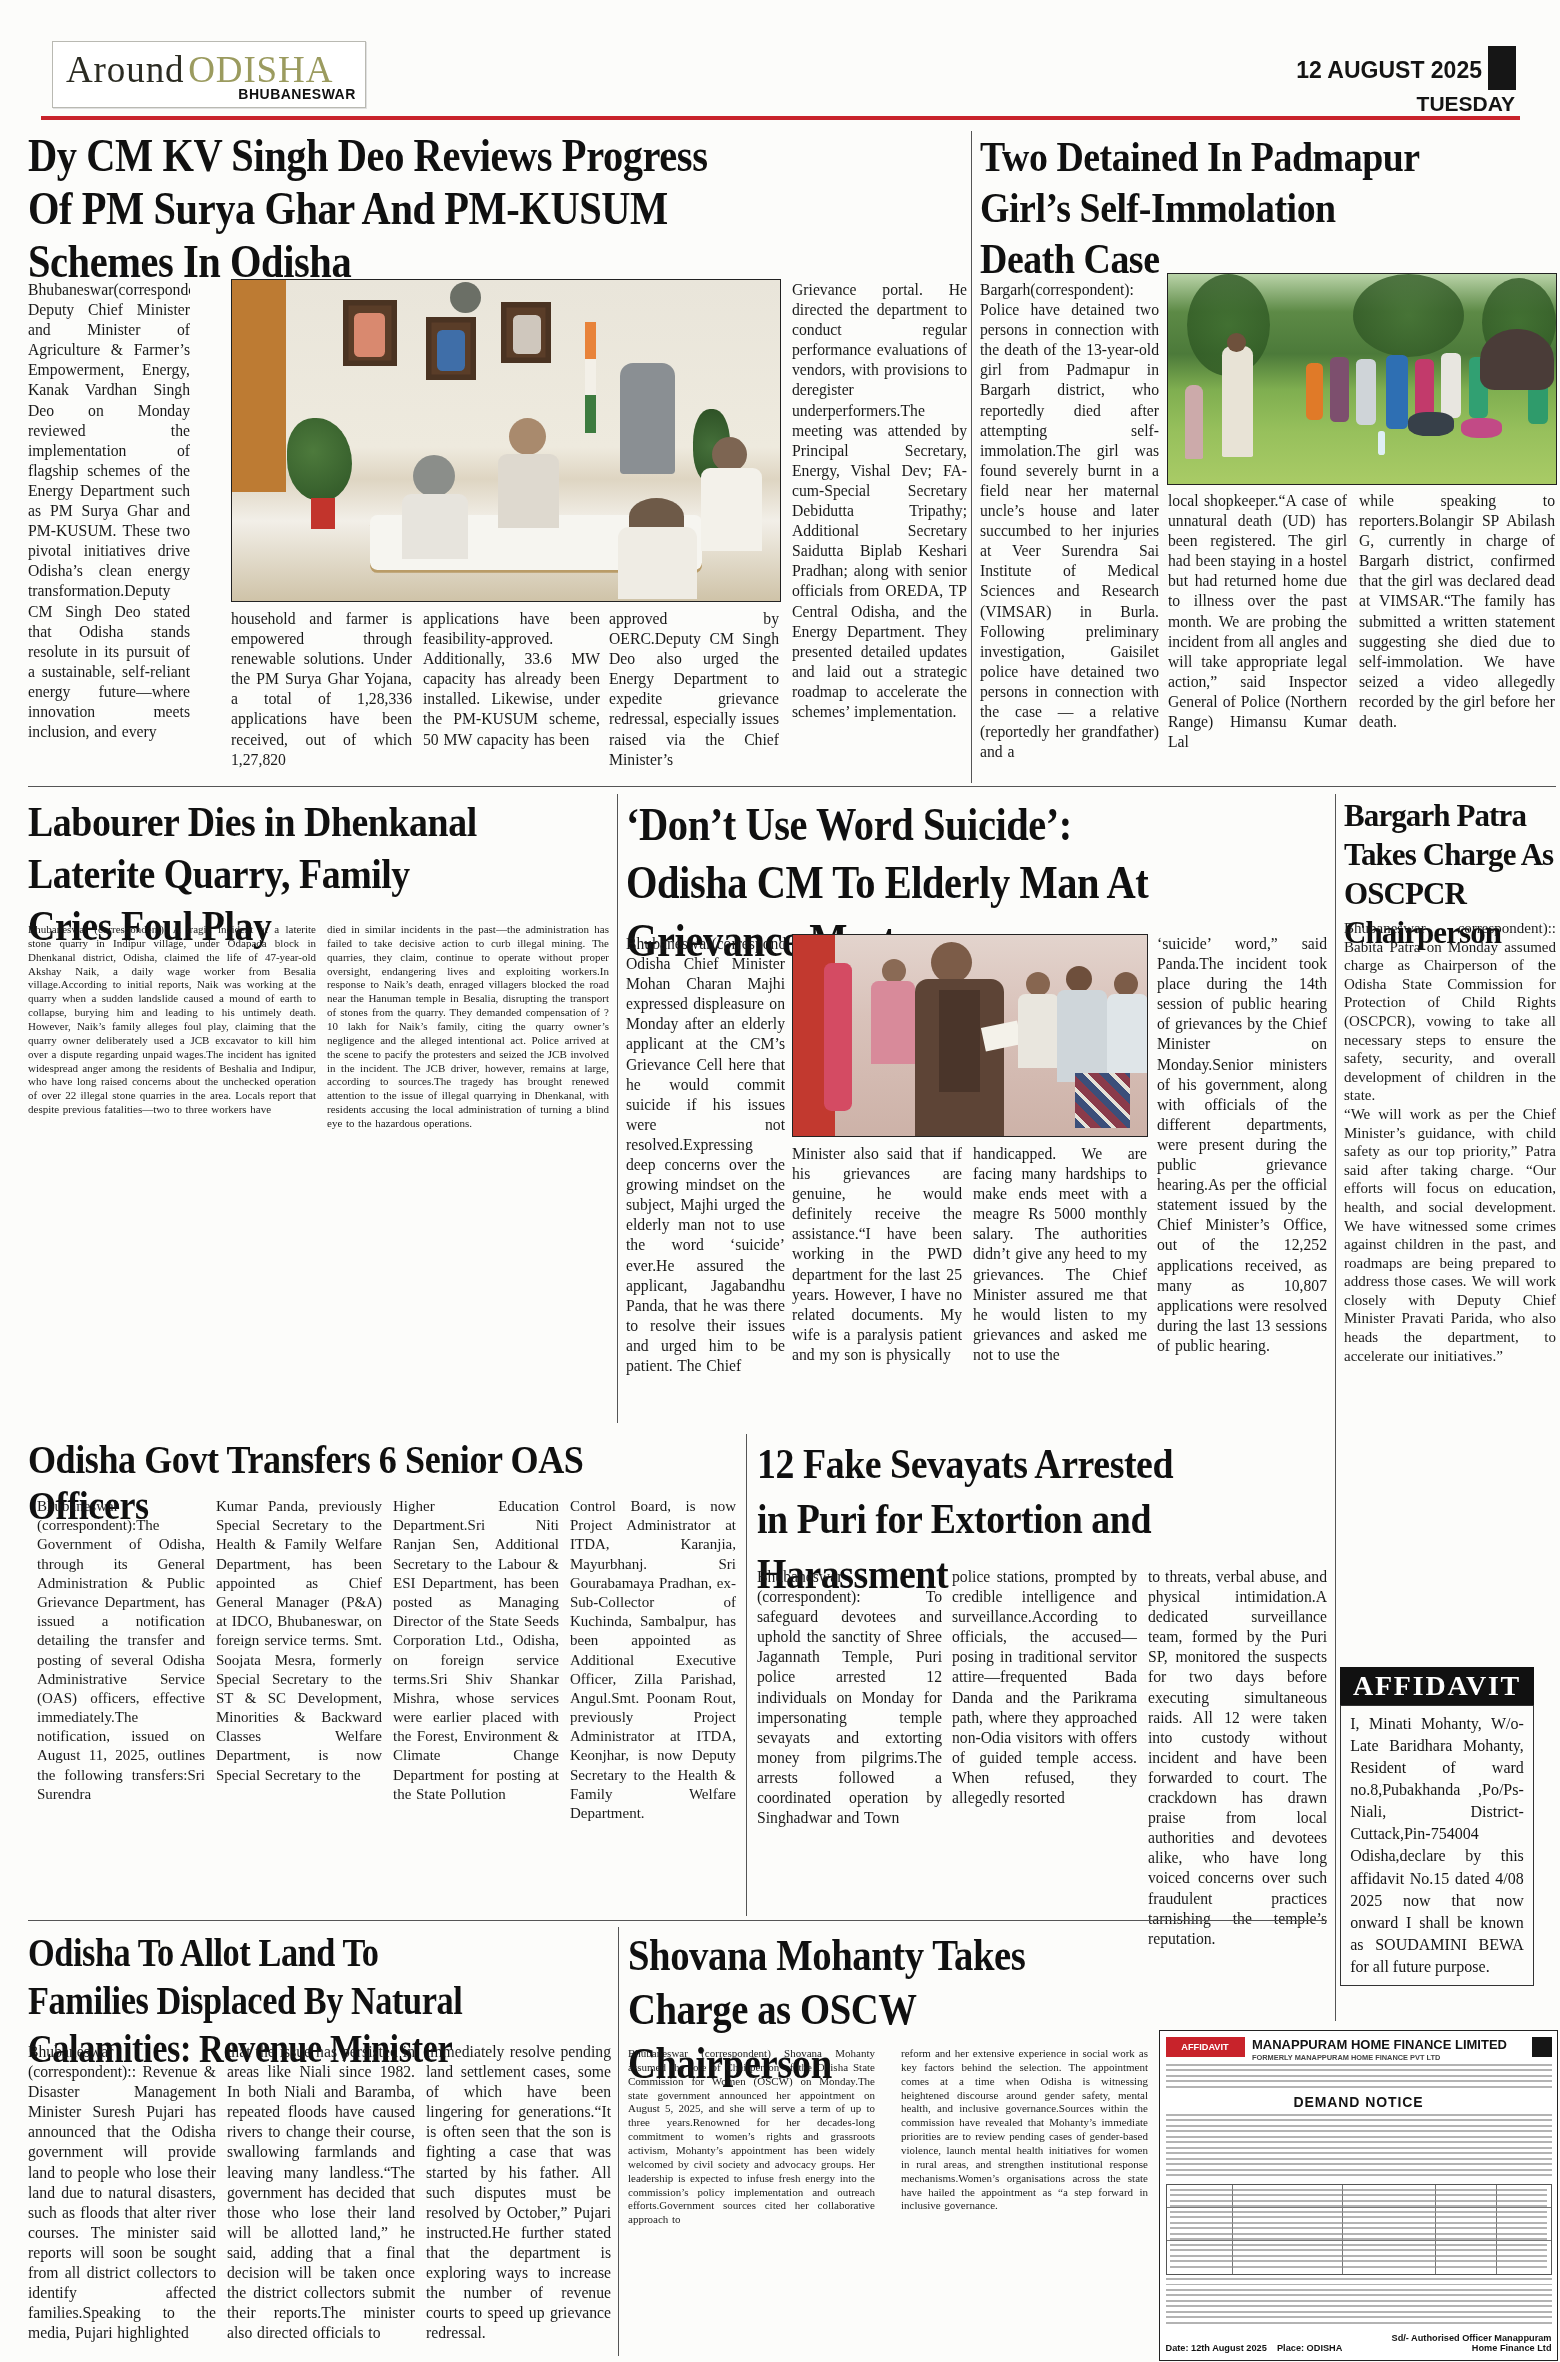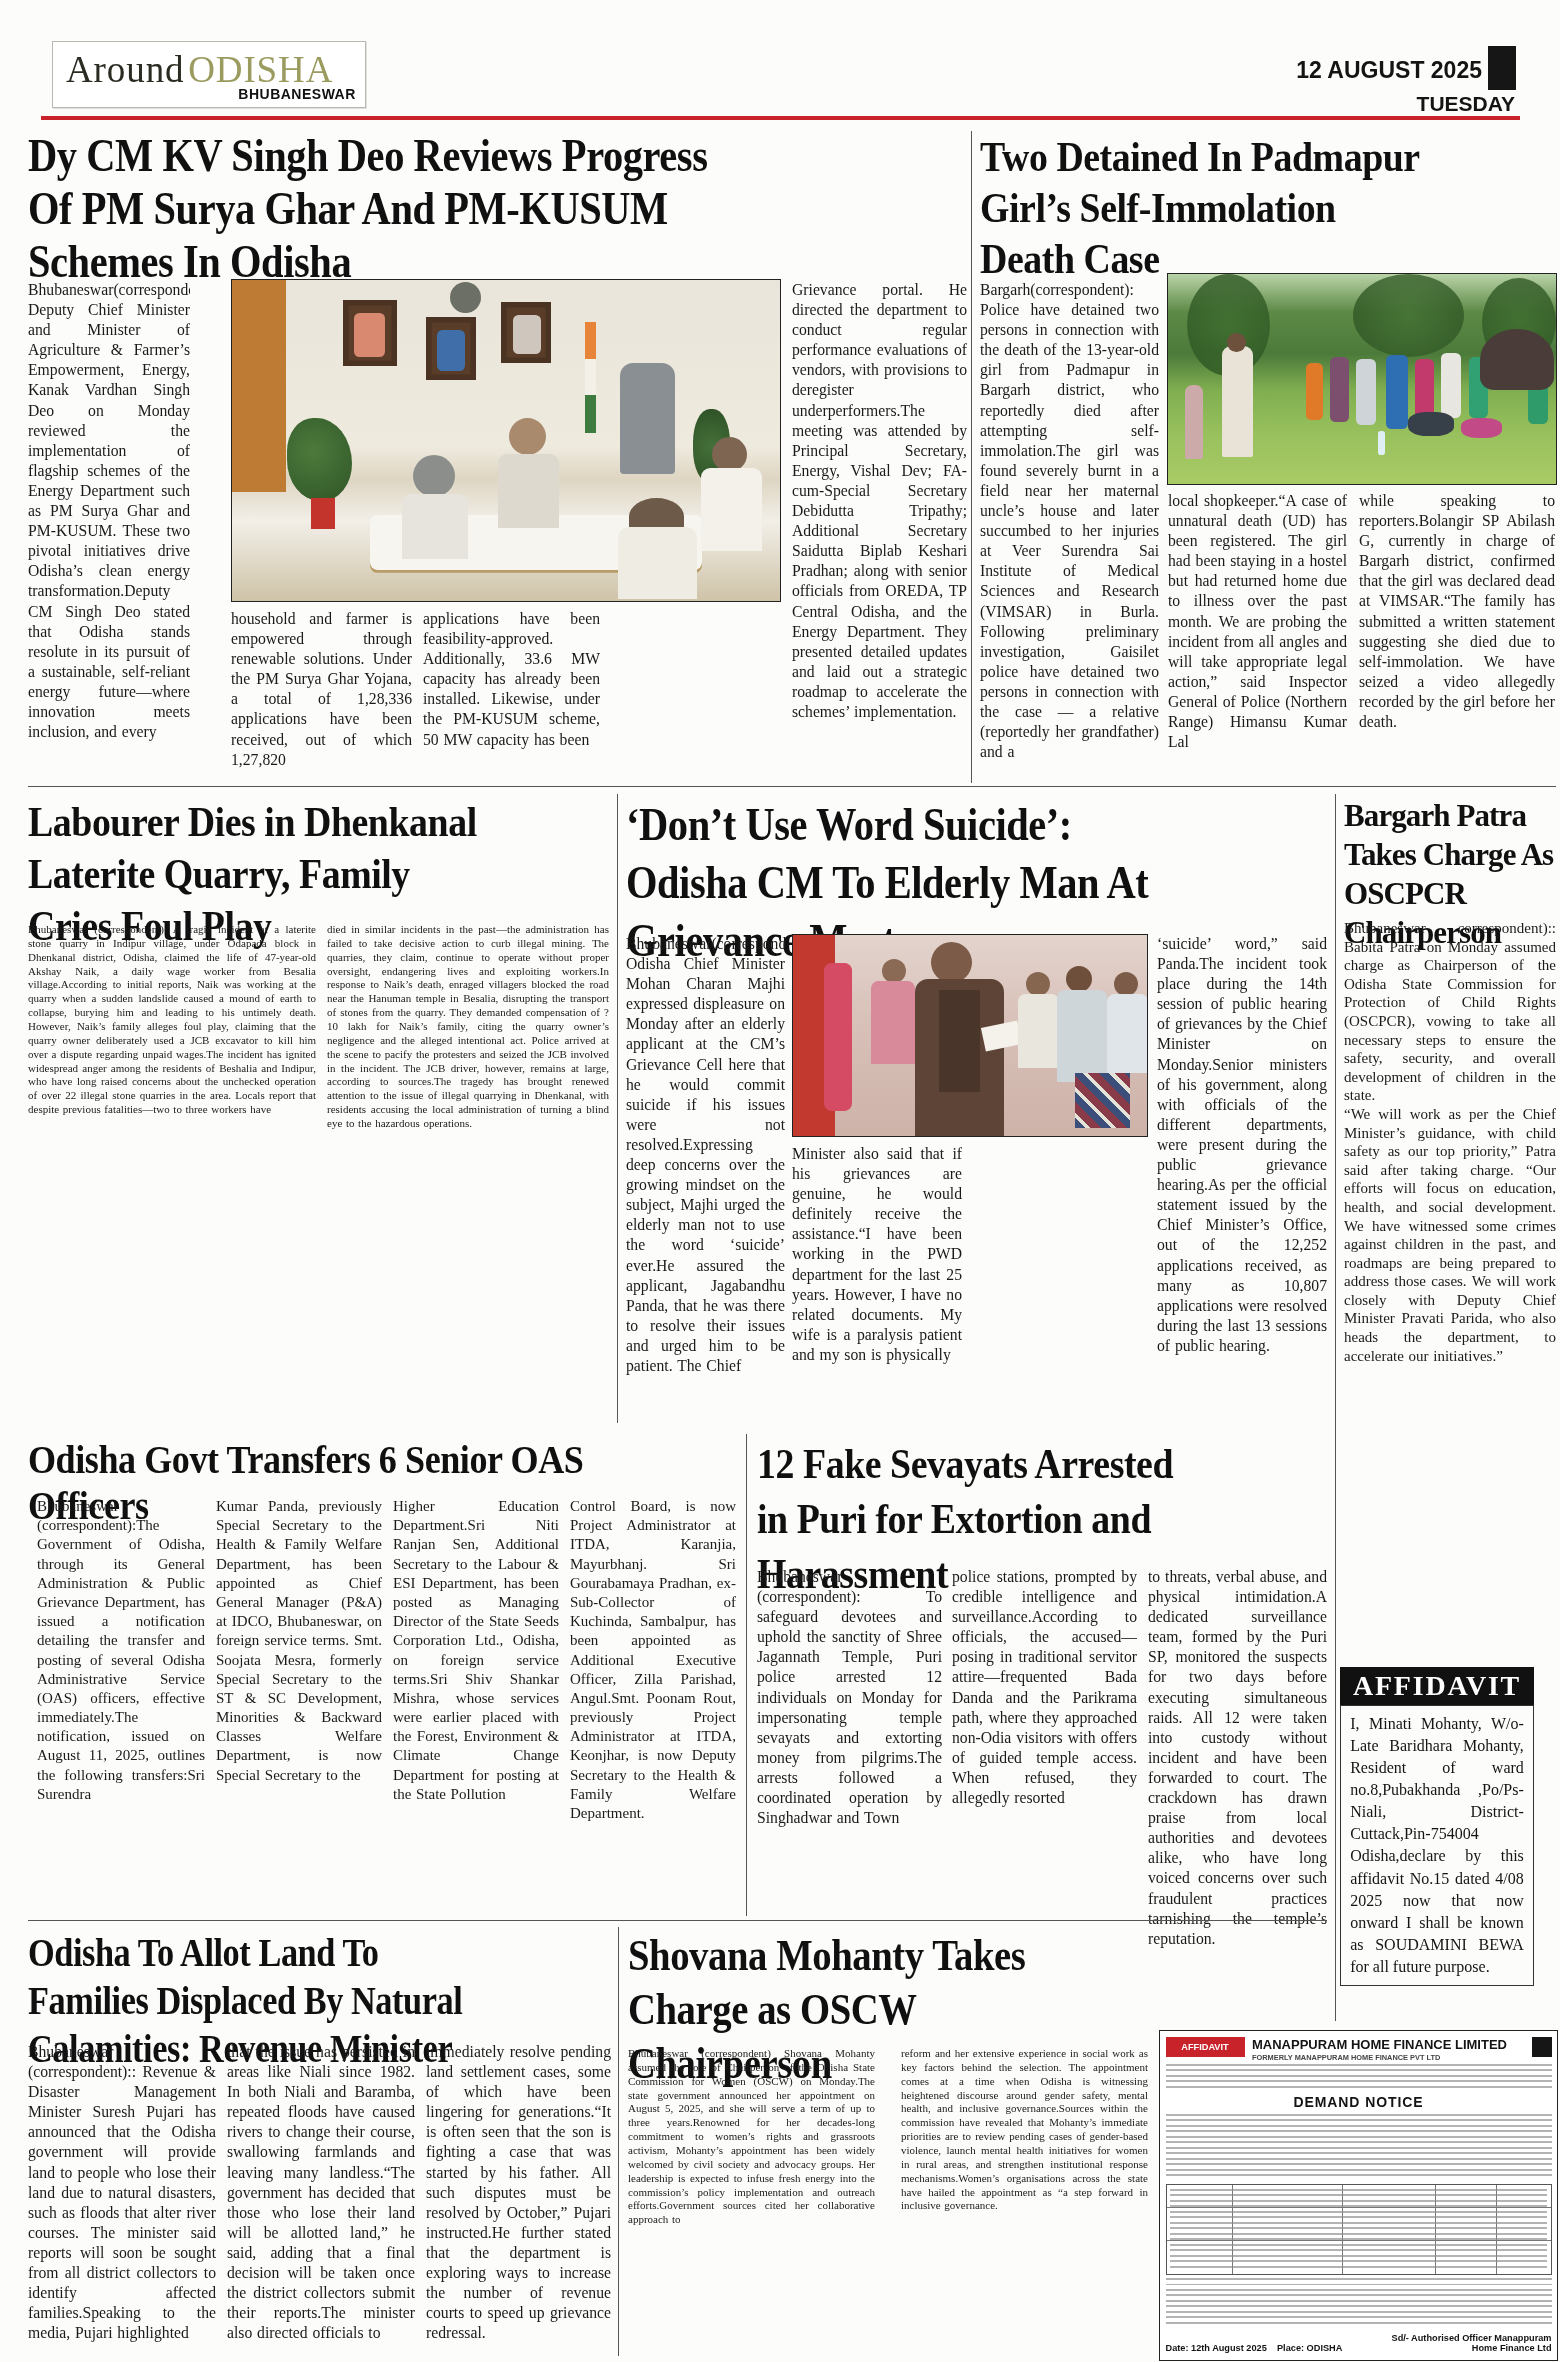--- a/index.html
+++ b/index.html
@@ -85,20 +85,21 @@
     <div class="abs" style="left:277px;top:138px;width:37px;height:37px;border-radius:50%;background:#a98a6d;"></div>
     <div class="abs" style="left:266px;top:174px;width:61px;height:74px;background:#ded9cf;border-radius:9.2px 9.2px 0 0;"></div>
     <div class="abs" style="left:397px;top:218px;width:55px;height:37px;border-radius:50% 50% 0 0;background:#6e5a48;"></div>
     <div class="abs" style="left:386px;top:247px;width:79px;height:72px;background:#efece4;border-radius:11px 11px 0 0;"></div>
     <div class="abs" style="left:480px;top:157px;width:35px;height:35px;border-radius:50%;background:#7d6552;"></div>
     <div class="abs" style="left:469px;top:188px;width:61px;height:83px;background:#f3f1ea;border-radius:9.2px 9.2px 0 0;"></div>
   </div>
 
   <div class="col" style="left:231px;top:609px;width:181px;height:173px;">household and farmer is empowered through renewable solutions. Under the PM Surya Ghar Yojana, a total of 1,28,336 applications have been received, out of which 1,27,820</div>
   <div class="col" style="left:423px;top:609px;width:177px;height:173px;">applications have been feasibility-approved. Additionally, 33.6 MW capacity has already been installed. Likewise, under the PM-KUSUM scheme, 50 MW capacity has been</div>
+  <div class="col" style="left:609px;top:609px;width:170px;height:173px;">approved by OERC.Deputy CM Singh Deo also urged the Energy Department to expedite grievance redressal, especially issues raised via the Chief Minister’s</div>
   <div class="col" style="left:792px;top:280px;width:175px;height:502px;">Grievance portal. He directed the department to conduct regular performance evaluations of vendors, with provisions to deregister underperformers.The meeting was attended by Principal Secretary, Energy, Vishal Dev; FA-cum-Special Secretary Debidutta Tripathy; Additional Secretary Saidutta Biplab Keshari Pradhan; along with senior officials from OREDA, TP Central Odisha, and the Energy Department. They presented detailed updates and laid out a strategic roadmap to accelerate the schemes’ implementation.</div>
 
   <div class="vrule" style="left:971px;top:131px;height:652px;"></div>
 
   <h2 class="hl cond abs" style="left:980px;top:131px;width:513px;font-size:43px;line-height:51px;">Two Detained In Padmapur Girl’s Self-Immolation Death Case</h2>
 
   <div class="photo" style="left:1167px;top:273px;width:388px;height:210px;">
     <div class="abs" style="inset:0;background:linear-gradient(180deg,#b9d3a8 0%,#5d8a46 18%,#4c7a3a 38%,#7fae50 55%,#97c05c 75%,#a9cb66 100%);"></div>
     <div class="abs" style="left:18.5px;top:0;width:83px;height:102px;background:radial-gradient(circle,#3c6b2e,#29501f);border-radius:50%;opacity:.8;"></div>
     <div class="abs" style="left:185px;top:0;width:111px;height:83px;background:radial-gradient(circle,#426f33,#2b5121);border-radius:50%;opacity:.8;"></div>
@@ -149,20 +150,21 @@
     <div class="abs" style="left:233px;top:37px;width:24px;height:24px;border-radius:50%;background:#876650;"></div>
     <div class="abs" style="left:225px;top:59px;width:41px;height:74px;background:#e9e6de;border-radius:7.4px 7.4px 0 0;"></div>
     <div class="abs" style="left:273px;top:31px;width:26px;height:26px;border-radius:50%;background:#6e4f3c;"></div>
     <div class="abs" style="left:264px;top:55px;width:50px;height:92px;background:#cfd6da;border-radius:7.4px 7.4px 0 0;"></div>
     <div class="abs" style="left:282px;top:138px;width:55px;height:55px;background:repeating-linear-gradient(45deg,#3b4f7a 0 7.4px,#e5e2d8 7.4px 11px,#8a3b4a 11px 18.5px);"></div>
     <div class="abs" style="left:321px;top:37px;width:24px;height:24px;border-radius:50%;background:#7c5c48;"></div>
     <div class="abs" style="left:314px;top:59px;width:41px;height:79px;background:#dfe5e8;border-radius:7.4px 7.4px 0 0;"></div>
   </div>
 
   <div class="col" style="left:792px;top:1144px;width:170px;height:277px;">Minister also said that if his grievances are genuine, he would definitely receive the assistance.“I have been working in the PWD department for the last 25 years. However, I have no related documents. My wife is a paralysis patient and my son is physically</div>
+  <div class="col" style="left:973px;top:1144px;width:174px;height:277px;">handicapped. We are facing many hardships to make ends meet with a meagre Rs 5000 monthly salary. The authorities didn’t give any heed to my grievances. The Chief Minister assured me that he would listen to my grievances and asked me not to use the</div>
   <div class="col" style="left:1157px;top:934px;width:170px;height:487px;">‘suicide’ word,” said Panda.The incident took place during the 14th session of public hearing of grievances by the Chief Minister on Monday.Senior ministers of his government, along with officials of the different departments, were present during the public grievance hearing.As per the official statement issued by the Chief Minister’s Office, out of the 12,252 applications received, as many as 10,807 applications were resolved during the last 13 sessions of public hearing.</div>
 
   <div class="vrule" style="left:1335px;top:794px;height:1227px;"></div>
 
   <h2 class="hl abs" style="left:1344px;top:796px;width:214px;font-size:31px;line-height:39px;letter-spacing:-0.9px;">Bargarh Patra Takes Charge As OSCPCR Chairperson</h2>
   <div class="col prewrap" style="left:1344px;top:919px;width:212px;height:738px;font-size:15px;line-height:1.24;">Bhubaneswar correspondent):: Babita Patra on Monday assumed charge as Chairperson of the Odisha State Commission for Protection of Child Rights (OSCPCR), vowing to take all necessary steps to ensure the safety, security, and overall development of children in the state.
 “We will work as per the Chief Minister’s guidance, with child safety as our top priority,” Patra said after taking charge. “Our efforts will focus on education, health, and social development. We have witnessed some crimes against children in the past, and roadmaps are being prepared to address those cases. We will work closely with Deputy Chief Minister Pravati Parida, who also heads the department, to accelerate our initiatives.”</div>
 
   <div class="abs" style="left:1340px;top:1667px;width:194px;">
     <div class="affbar">AFFIDAVIT</div>

